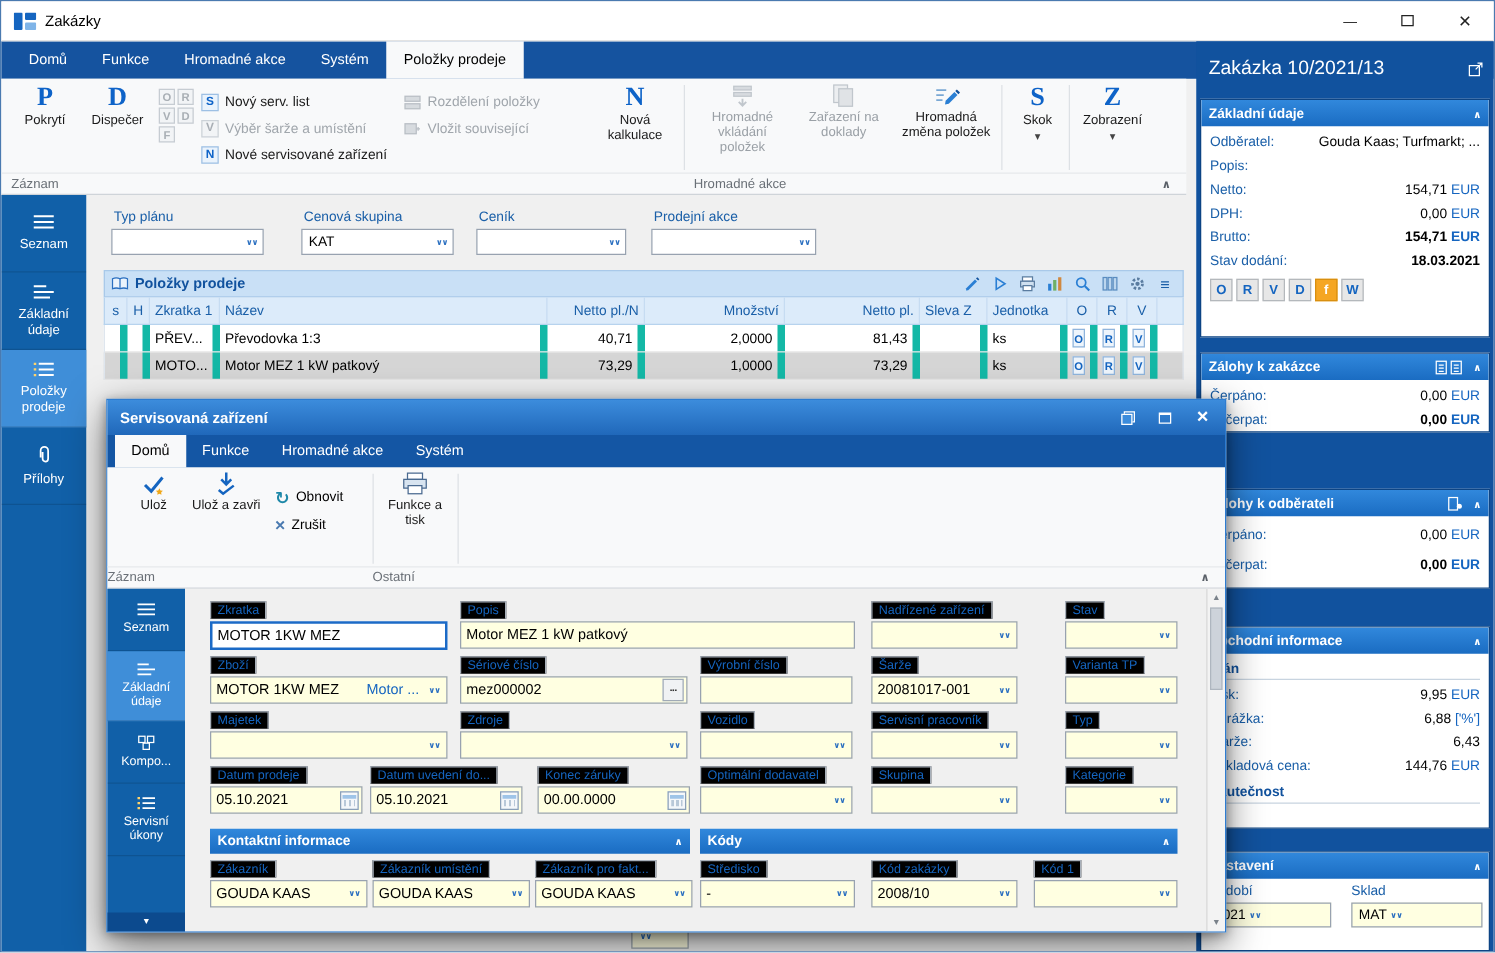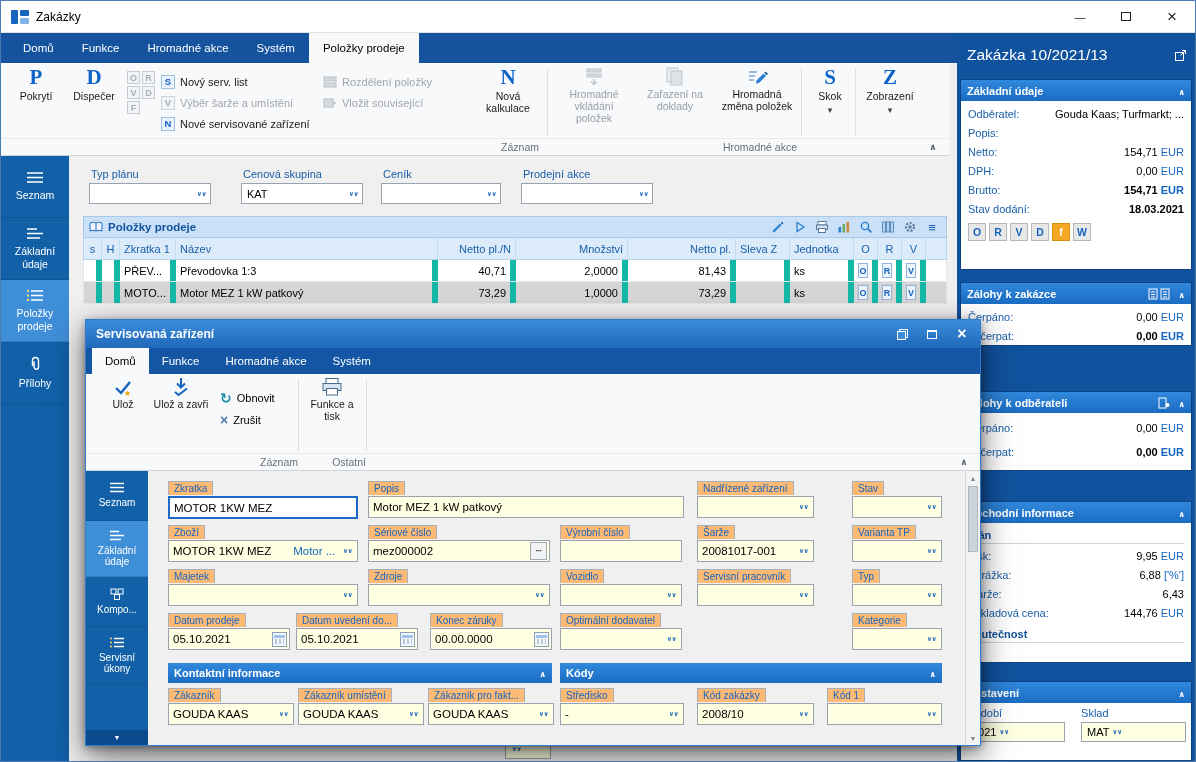--- a/index.html
+++ b/index.html
@@ -30,21 +30,21 @@
 .mini-stack{position:absolute;left:126px;top:8px}
 .mrow{display:flex;gap:2px;margin-bottom:2px}
 .mini{width:13px;height:13px;border:1px solid #c6ccd2;background:#f2f4f6;color:#a9afb5;font-weight:bold;font-size:9px;display:flex;align-items:center;justify-content:center}
 .list-col{position:absolute;top:8px}
 .list-item{display:flex;align-items:center;gap:5px;height:21px;font-size:11px;color:#1a1a1a;cursor:pointer;white-space:nowrap}
 .list-item .sq{width:14px;height:14px;border:1px solid #9ec0e4;background:#eaf3fc;color:#0e63c8;font-weight:bold;font-size:9.5px;display:flex;align-items:center;justify-content:center;flex:none}
 .list-item.dis{color:#a0a6ac}
 .list-item.dis .sq{color:#a8aeb4;border-color:#ccd2d8;background:#f2f4f6}
 .vsep{position:absolute;top:5px;bottom:19px;width:1px;background:#dde1e5}
 .rb-labelrow{position:absolute;left:0;right:0;bottom:0;height:17px;border-top:1px solid #e6e9ec;color:#6a7077;font-size:10.5px}
-.rb-label{position:absolute;top:2px;text-align:right}
+.rb-label{position:absolute;top:2px;text-align:left}
 .chev-btn{position:absolute;right:8px;top:1px;width:16px;height:14px;display:flex;align-items:center;justify-content:center;color:#5a6068;cursor:pointer}
 .chev-btn::before{content:"∧";font-size:9px;font-weight:bold}
 
 
 .sidebar{position:absolute;left:0;top:155px;width:68px;bottom:0;background:#1160a8;z-index:3}
 .sb-item{height:62px;display:flex;flex-direction:column;align-items:center;justify-content:center;gap:5px;color:#fff;font-size:10.5px;text-align:center;line-height:1.15;border-bottom:1px solid rgba(0,0,0,.13);cursor:pointer;padding:2px}
 .sb-item.active{background:#3f8ed8}
 
 
 .main{position:absolute;left:68px;top:155px;width:890px;bottom:0;background:#f0f0f0;z-index:2}
@@ -121,21 +121,21 @@
 .ds-item.active{background:#3f8ed8}
 .ds-more{height:15px;background:#0c4a8e;display:flex;align-items:center;justify-content:center;cursor:pointer;margin-top:auto}
 .ds-more::before{content:"▼";color:#fff;font-size:7px}
 .dlg-form{position:relative;flex:1;background:#f0f0f0;overflow:hidden}
 .dlg-scroll{position:absolute;right:0;top:0;bottom:0;width:15px;background:#f3f3f3;border-left:1px solid #d8d8d8}
 .sc-up,.sc-down{position:absolute;left:0;right:0;height:14px;display:flex;align-items:center;justify-content:center;color:#7a828a;cursor:pointer}
 .sc-up{top:0}.sc-up::before{content:"▲";font-size:7px}
 .sc-down{bottom:0}.sc-down::before{content:"▼";font-size:7px}
 .sc-thumb{position:absolute;top:15px;left:2px;right:2px;height:66px;background:#cdd3da;border:1px solid #aeb6bf;cursor:pointer}
 .fld{position:absolute}
-.fld-label{display:inline-block;max-width:100%;background:#fdba74;border:1px solid #a8b0ba;border-bottom:none;color:#1565c0;font-size:10px;padding:1px 5px;position:relative;z-index:1;white-space:nowrap;overflow:hidden;text-overflow:ellipsis;margin-bottom:-1px}
+.fld-label{display:inline-block;max-width:100%;background:#000000;border:1px solid #a8b0ba;border-bottom:none;color:#1565c0;font-size:10px;padding:1px 5px;position:relative;z-index:1;white-space:nowrap;overflow:hidden;text-overflow:ellipsis;margin-bottom:-1px}
 .fld-box{background:#ffffe1;border:1px solid #98a2b0;height:22px;display:flex;align-items:center;padding:0 2px 0 4px;font-size:11.5px;position:relative;white-space:nowrap}
 .fld-box.focused{border:2px solid #1b6ac6;background:#fff;height:23px}
 .cal-btn{width:15px;height:15px;border:1px solid #8aa0b8;background:#f4f7fa;position:relative;flex:none;cursor:pointer;margin-left:2px}
 .cal-btn::before{content:"";position:absolute;top:2px;left:1px;right:1px;height:3px;background:#9ec4e8}
 .cal-btn::after{content:"";position:absolute;bottom:2px;left:2px;right:2px;height:5px;background:repeating-linear-gradient(90deg,#b8c8d8 0 2px,transparent 2px 4px)}
 .el-btn{width:17px;height:18px;border:1px solid #a0aab6;background:#f0f2f4;color:#333;display:flex;align-items:center;justify-content:center;flex:none;cursor:pointer}
 .el-btn::before{content:"···";font-size:9px;font-weight:bold;letter-spacing:-1px}
 .link{color:#1565c0;margin-left:22px;overflow:hidden;text-overflow:ellipsis}
 .sect{position:absolute;height:20px;background:linear-gradient(#3188dc,#1a6cc2);color:#fff;font-weight:bold;font-size:11px;display:flex;align-items:center;padding:0 6px}
 .sect .chev{margin-left:auto}
@@ -894,20 +894,28 @@
           </div>
         </div>
         <div class="fld" style="left:412px;top:142px;width:122px">
           <span class="fld-label">Optimální dodavatel</span>
           <div class="fld-box">
             <span></span>
               <span class="spacer"></span>
             <span class="dd-btn"></span>
           </div>
         </div>
+        <div class="fld" style="left:549px;top:142px;width:117px">
+          <span class="fld-label">Skupina</span>
+          <div class="fld-box">
+            <span></span>
+              <span class="spacer"></span>
+            <span class="dd-btn"></span>
+          </div>
+        </div>
         <div class="fld" style="left:704px;top:142px;width:90px">
           <span class="fld-label">Kategorie</span>
           <div class="fld-box">
             <span></span>
               <span class="spacer"></span>
             <span class="dd-btn"></span>
           </div>
         </div>
 
         <div class="sect" style="left:20px;top:192px;width:384px">

